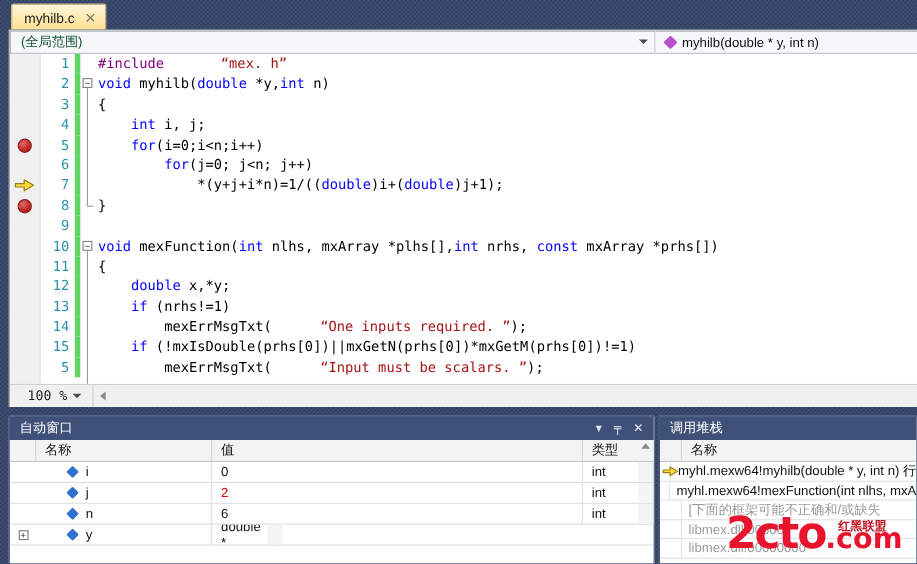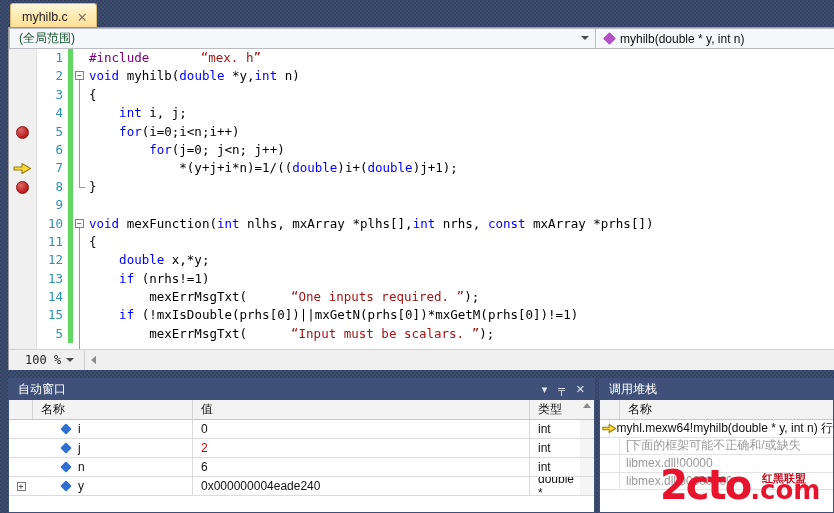--- a/index.html
+++ b/index.html
@@ -407,21 +407,20 @@
           </div>
           <div class="grow">
             <div class="gc c0">
               <span class="expander">+</span>
             </div>
             <div class="gc c1">
               <span class="name-indent"></span>
               <span class="varicon"></span>
               <span>y</span>
             </div>
-            <div class="gc c2">0x000000004eade240</div>
             <div class="gc c3">double *</div>
             <div class="grid-scrollcol"></div>
           </div>
         </div>
     </div>
   </div>
 
   <div class="callstack-panel">
     <div class="panel-title">
       <span>调用堆栈</span>
@@ -433,20 +432,24 @@
       </div>
       <div id="cs-rows">
           <div class="cs-row">
             <div class="cr0">
               <span style="position: absolute; left: 2px; top: 3px;"><svg width="15" height="11" viewBox="0 0 19 13">
                   <path d="M1 5 H9 V1.5 L17.5 6.5 L9 11.5 V8 H1 Z" fill="#ffd93b" stroke="#9a7c10" stroke-width="1.3" stroke-linejoin="round"></path>
                 </svg></span>
             </div>
             <div class="cr1">myhl.mexw64!myhilb(double * y, int n) 行</div>
           </div>
+          <div class="cs-row">
+            <div class="cr0"></div>
+            <div class="cr1">myhl.mexw64!mexFunction(int nlhs, mxA</div>
+          </div>
           <div class="cs-row dim">
             <div class="cr0"></div>
             <div class="cr1">[下面的框架可能不正确和/或缺失</div>
           </div>
           <div class="cs-row dim">
             <div class="cr0"></div>
             <div class="cr1">libmex.dll!00000</div>
           </div>
           <div class="cs-row dim">
             <div class="cr0"></div>

